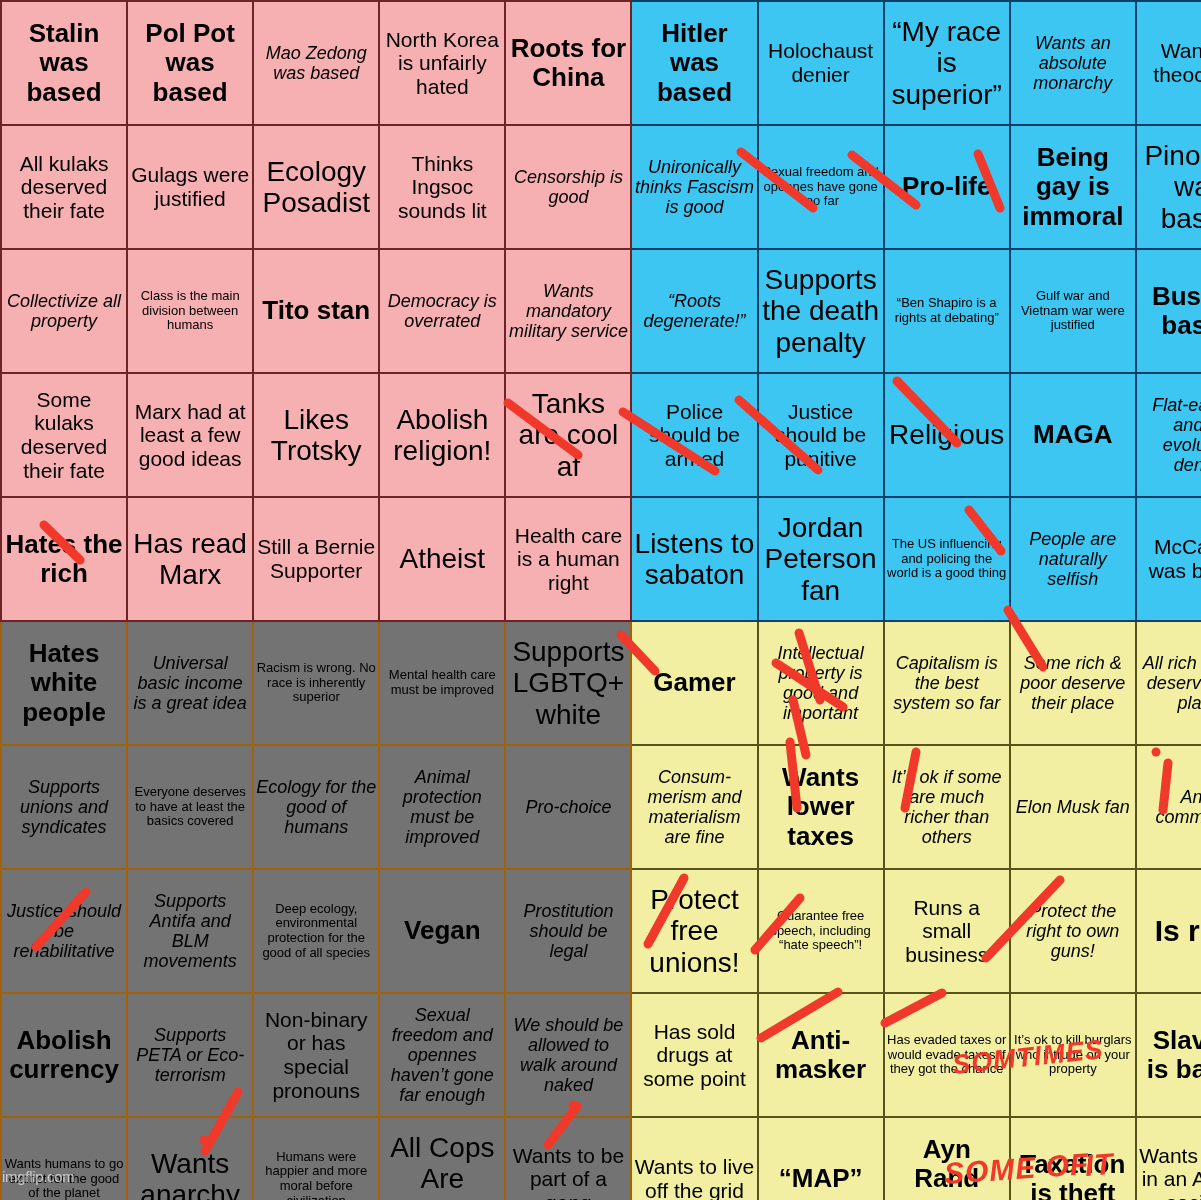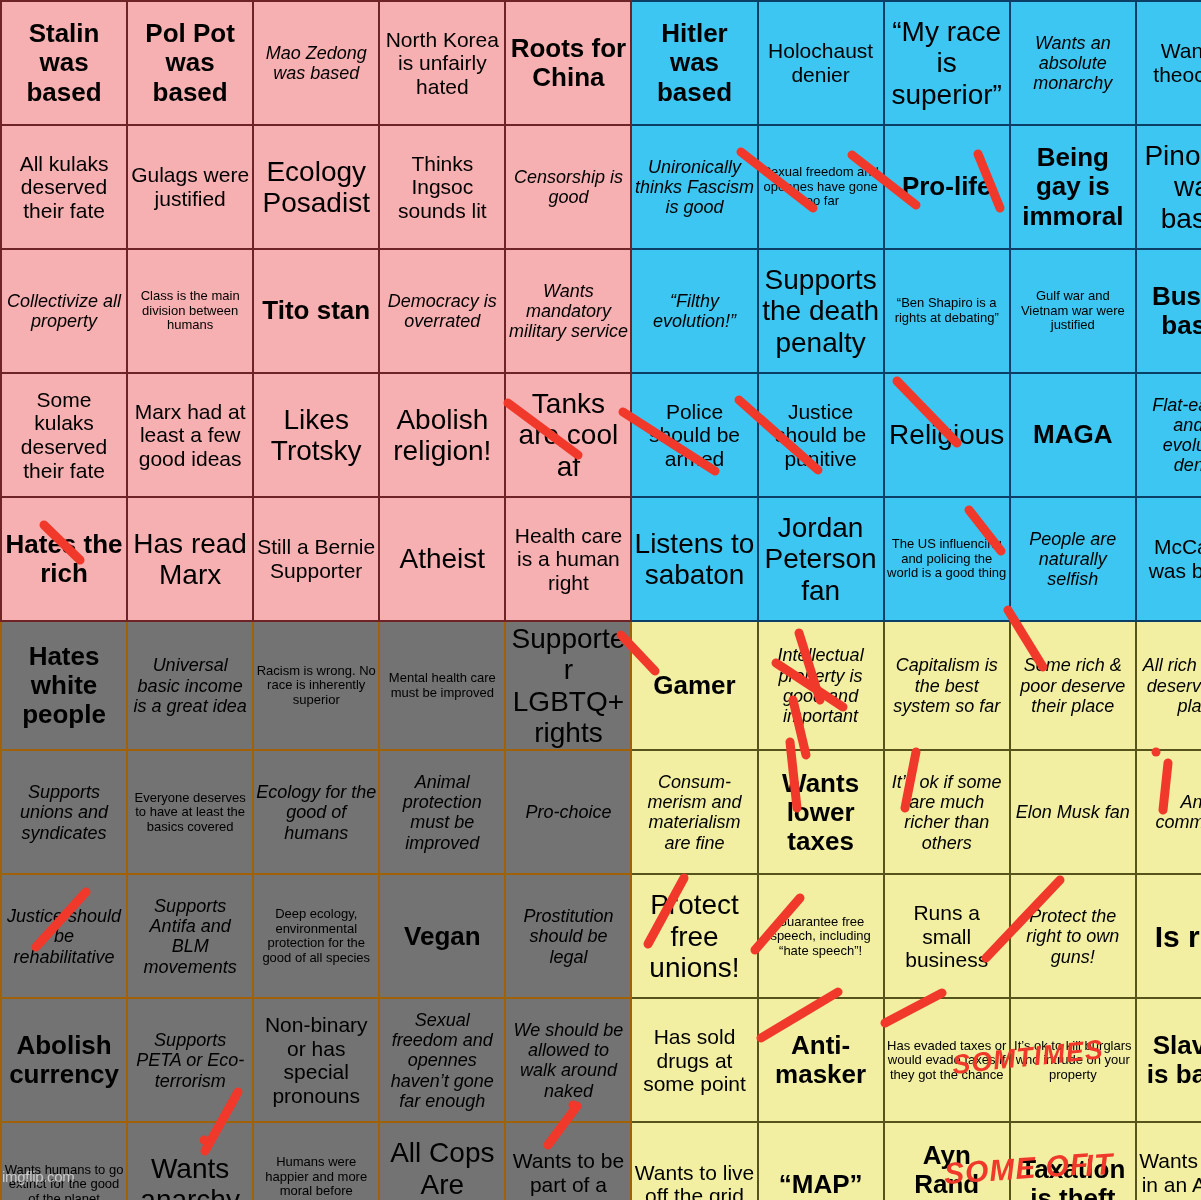--- a/index.html
+++ b/index.html
@@ -163,21 +163,21 @@
           <td class="z-pink">
             <span class="cell-text fs-xl">Tito stan</span>
           </td>
           <td class="z-pink">
             <span class="cell-text fs-sm">Democracy is overrated</span>
           </td>
           <td class="z-pink">
             <span class="cell-text fs-sm">Wants mandatory military service</span>
           </td>
           <td class="z-blue">
-            <span class="cell-text fs-sm">“Filthy evolution!”</span>
+            <span class="cell-text fs-sm">“Roots degenerate!”</span>
           </td>
           <td class="z-blue">
             <span class="cell-text fs-lg">Supports the death penalty</span>
           </td>
           <td class="z-blue">
             <span class="cell-text fs-xs">“Ben Shapiro is a rights at debating”</span>
           </td>
           <td class="z-blue">
             <span class="cell-text fs-xs">Gulf war and Vietnam war were justified</span>
           </td>
@@ -256,21 +256,21 @@
           <td class="z-green">
             <span class="cell-text fs-sm">Universal basic income is a great idea</span>
           </td>
           <td class="z-green">
             <span class="cell-text fs-xs">Racism is wrong. No race is inherently superior</span>
           </td>
           <td class="z-green">
             <span class="cell-text fs-xs">Mental health care must be improved</span>
           </td>
           <td class="z-green">
-            <span class="cell-text fs-lg">Supporter LGBTQ+ rights</span>
+            <span class="cell-text fs-lg">Supports LGBTQ+ white</span>
           </td>
           <td class="z-yellow">
             <span class="cell-text fs-xl">Gamer</span>
           </td>
           <td class="z-yellow">
             <span class="cell-text fs-sm">Intellectual property is good and important</span>
           </td>
           <td class="z-yellow">
             <span class="cell-text fs-sm">Capitalism is the best system so far</span>
           </td>

